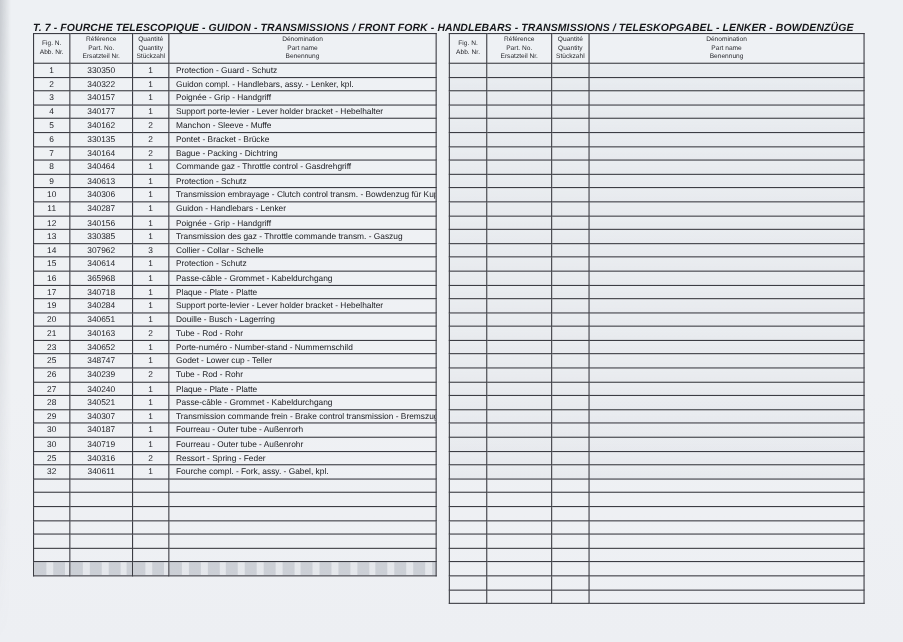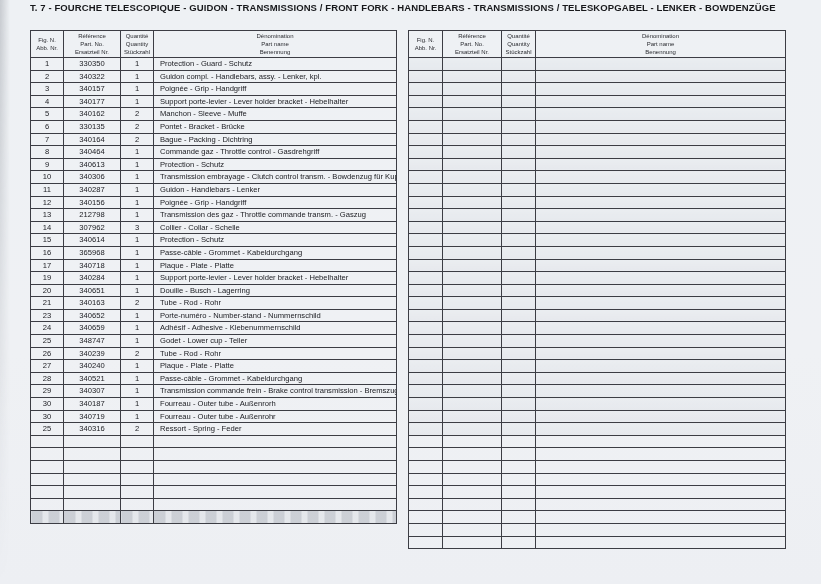--- a/index.html
+++ b/index.html
@@ -16,23 +16,24 @@
   
   .sheet::before{
     content:"";position:absolute;left:0;top:0;width:10px;height:584px;
     background:linear-gradient(90deg,rgba(110,115,125,.55),rgba(110,115,125,0));
     opacity:.55;
     -webkit-mask-image:linear-gradient(180deg,#000 0%,rgba(0,0,0,.25) 70%,transparent 100%);
             mask-image:linear-gradient(180deg,#000 0%,rgba(0,0,0,.25) 70%,transparent 100%);
     pointer-events:none;
   }
   .page-title{
-    position:absolute;left:30px;top:2px;width:770px;
+    position:absolute;left:30px;top:20px;width:770px;
     font-size:9.5px;font-weight:bold;letter-spacing:.1px;color:#17181b;
     white-space:nowrap;
+    font-style:italic;
   }
   table.parts{
     position:absolute;top:30px;
     border-collapse:collapse;table-layout:fixed;
     background:transparent;
     border:1.4px solid #2b2c31;
   }
   table.parts th,table.parts td{
     border:1px solid #3c3d44;
     padding:0 3px;margin:0;
@@ -156,21 +157,21 @@
           <td class="cell-name">Guidon - Handlebars - Lenker</td>
         </tr>
         <tr>
           <td class="cell-fig">12</td>
           <td class="cell-ref">340156</td>
           <td class="cell-qty">1</td>
           <td class="cell-name">Poignée - Grip - Handgriff</td>
         </tr>
         <tr>
           <td class="cell-fig">13</td>
-          <td class="cell-ref">212798</td>
+          <td class="cell-ref">330385</td>
           <td class="cell-qty">1</td>
           <td class="cell-name">Transmission des gaz - Throttle commande transm. - Gaszug</td>
         </tr>
         <tr>
           <td class="cell-fig">14</td>
           <td class="cell-ref">307962</td>
           <td class="cell-qty">3</td>
           <td class="cell-name">Collier - Collar - Schelle</td>
         </tr>
         <tr>
@@ -209,26 +210,20 @@
           <td class="cell-qty">2</td>
           <td class="cell-name">Tube - Rod - Rohr</td>
         </tr>
         <tr>
           <td class="cell-fig">23</td>
           <td class="cell-ref">340652</td>
           <td class="cell-qty">1</td>
           <td class="cell-name">Porte-numéro - Number-stand - Nummernschild</td>
         </tr>
         <tr>
-          <td class="cell-fig">24</td>
-          <td class="cell-ref">340659</td>
-          <td class="cell-qty">1</td>
-          <td class="cell-name">Adhésif - Adhesive - Klebenummernschild</td>
-        </tr>
-        <tr>
           <td class="cell-fig">25</td>
           <td class="cell-ref">348747</td>
           <td class="cell-qty">1</td>
           <td class="cell-name">Godet - Lower cup - Teller</td>
         </tr>
         <tr>
           <td class="cell-fig">26</td>
           <td class="cell-ref">340239</td>
           <td class="cell-qty">2</td>
           <td class="cell-name">Tube - Rod - Rohr</td>
@@ -261,20 +256,26 @@
           <td class="cell-fig">30</td>
           <td class="cell-ref">340719</td>
           <td class="cell-qty">1</td>
           <td class="cell-name">Fourreau - Outer tube - Außenrohr</td>
         </tr>
         <tr>
           <td class="cell-fig">25</td>
           <td class="cell-ref">340316</td>
           <td class="cell-qty">2</td>
           <td class="cell-name">Ressort - Spring - Feder</td>
+        </tr>
+        <tr>
+          <td class="cell-fig">32</td>
+          <td class="cell-ref">340611</td>
+          <td class="cell-qty">1</td>
+          <td class="cell-name">Fourche compl. - Fork, assy. - Gabel, kpl.</td>
         </tr>
         <tr>
           <td class="cell-fig"></td>
           <td class="cell-ref"></td>
           <td class="cell-qty"></td>
           <td class="cell-name"></td>
         </tr>
         <tr>
           <td class="cell-fig"></td>
           <td class="cell-ref"></td>

